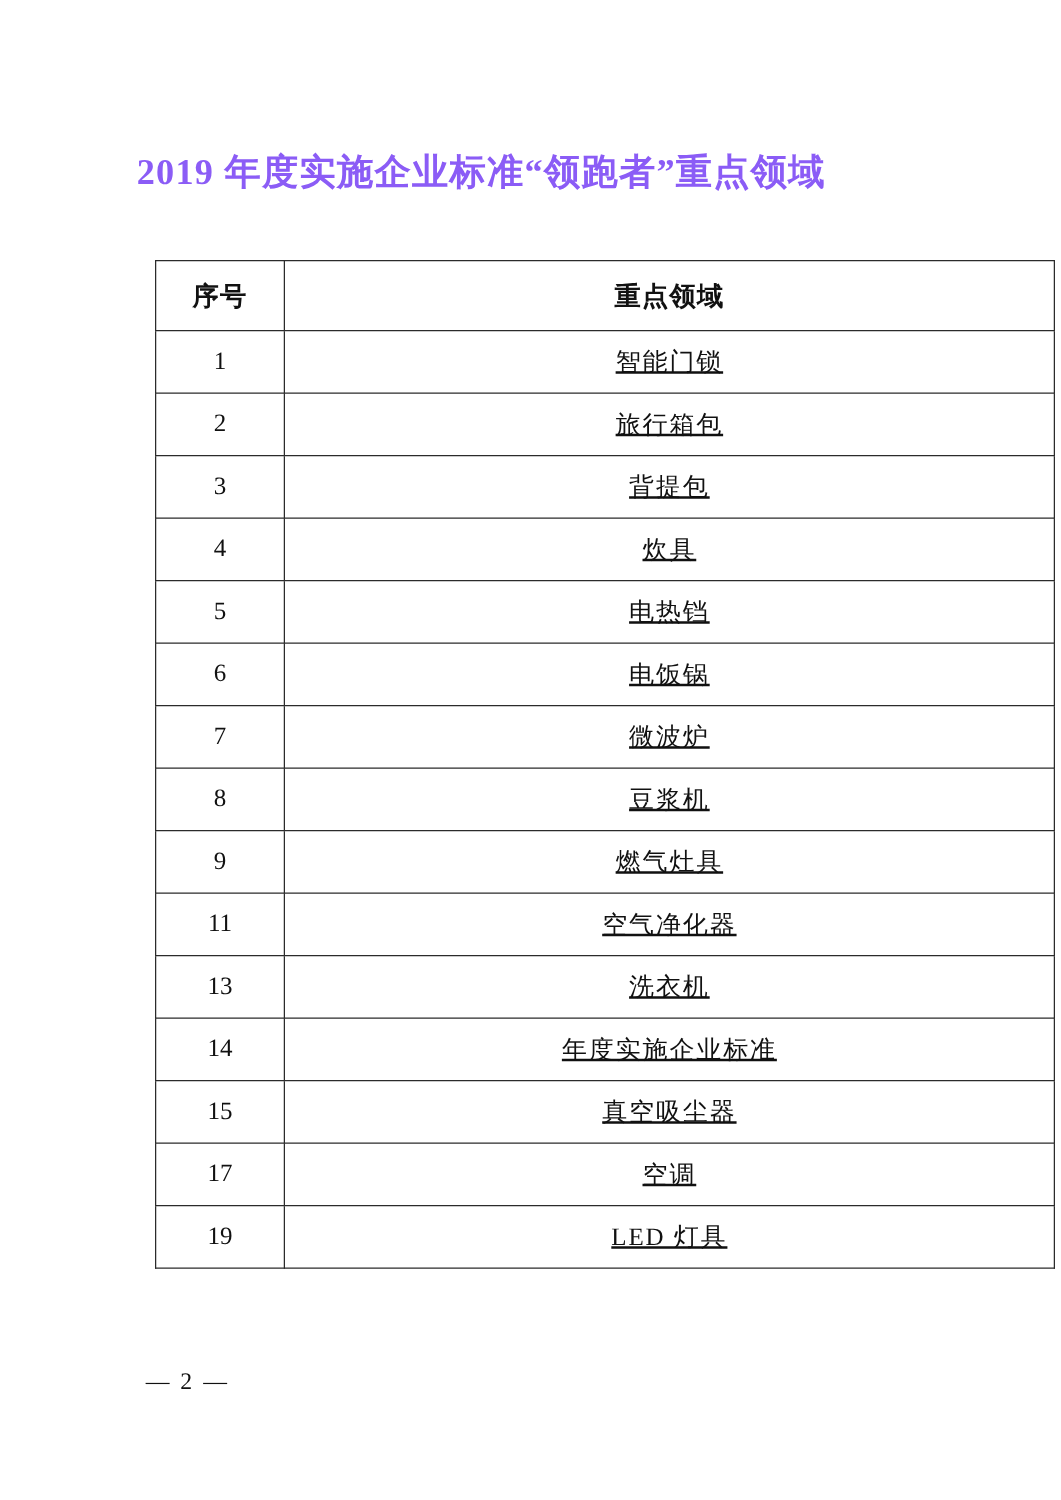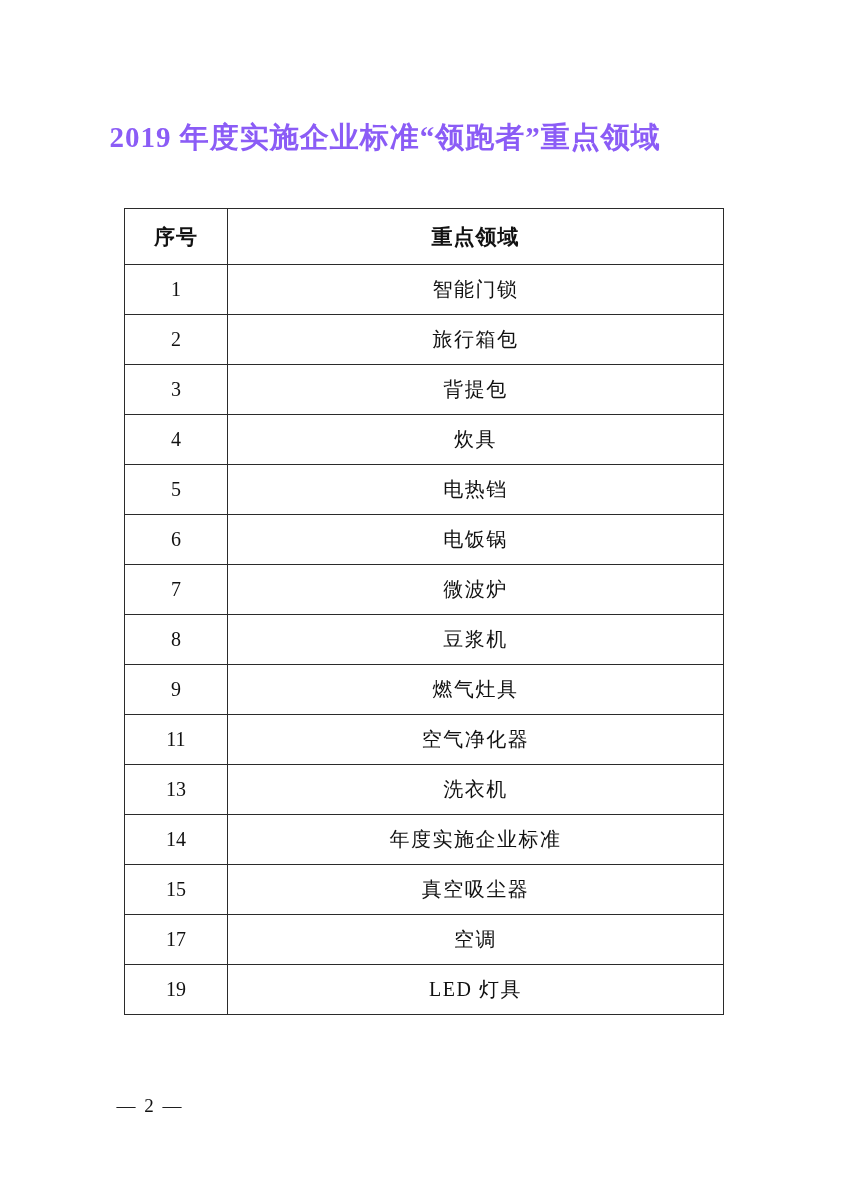--- a/index.html
+++ b/index.html
@@ -35,21 +35,21 @@
     margin-left: 30px;
   }
   .table-wrap {
     position: absolute;
     top: 208px;
     left: 124px;
     width: 600px;
   }
   table.main-table {
     border-collapse: collapse;
-    width: 600px;
+    width: 720px;
     table-layout: fixed;
   }
   table.main-table th,
   table.main-table td {
     border: 1px solid #2b2b2b;
     text-align: center;
     vertical-align: middle;
     font-family: "Liberation Serif", "DejaVu Serif", serif;
     color: #111111;
   }
@@ -66,20 +66,21 @@
   }
   td.col-no {
     width: 100px;
     font-size: 17px;
   }
   th.col-no {
     width: 100px;
   }
   td.col-field {
     letter-spacing: 1.5px;
+    text-decoration: underline;
   }
   .page-number {
     position: absolute;
     top: 1095px;
     left: 0;
     width: 300px;
     text-align: center;
     font-size: 19px;
     font-family: "Liberation Serif", "DejaVu Serif", serif;
     color: #111111;

